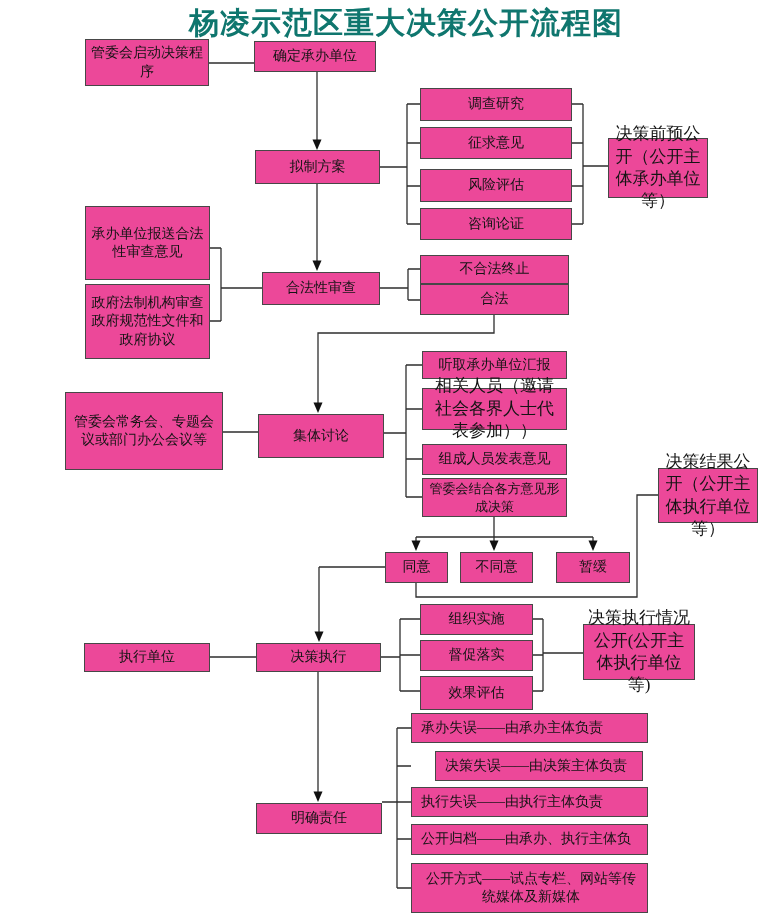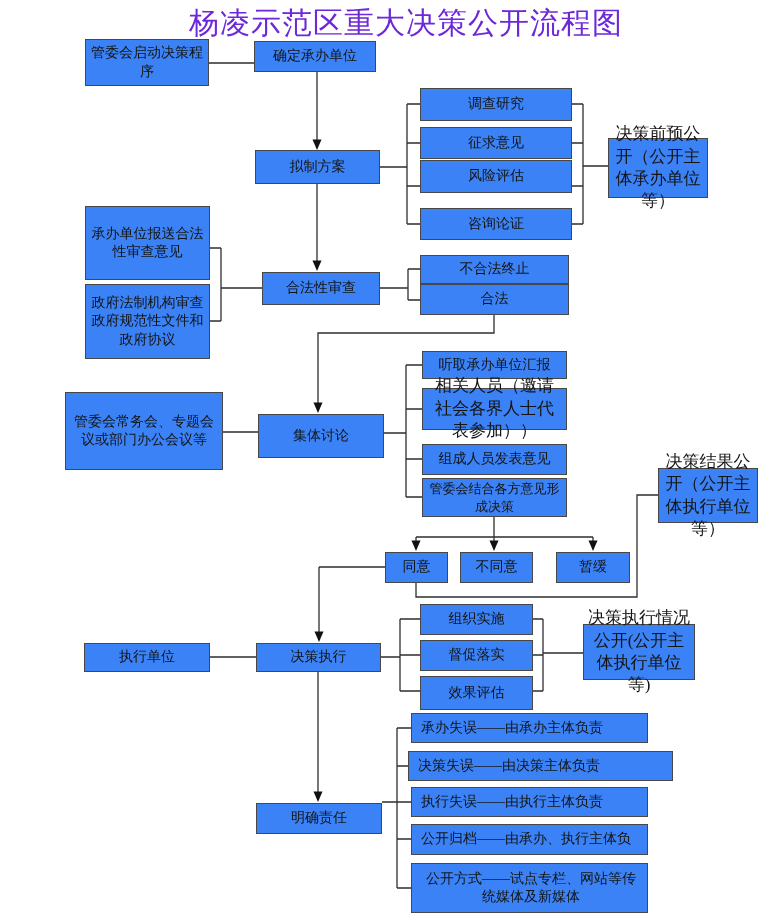--- a/index.html
+++ b/index.html
@@ -6,30 +6,30 @@
   .canvas{
     position:relative;
     width:780px;height:915px;
     background:#ffffff;
     overflow:hidden;
     font-family:"Liberation Serif","DejaVu Serif",serif;
   }
   .page-title{
     position:absolute;left:0;top:3px;width:780px;
     text-align:center;text-indent:32px;
-    font-size:30px;font-weight:normal;color:#6d28d9;
+    font-size:30px;font-weight:bold;color:#0f766e;
     letter-spacing:1px;
     font-family:"Liberation Serif","DejaVu Serif",serif;
   }
   .connector-layer{position:absolute;left:0;top:0;pointer-events:none;}
   .node{
     position:absolute;
     box-sizing:border-box;
     border:1.4px solid #474747;
-    background:#3b82f6;
+    background:#ec4899;
     display:flex;align-items:center;justify-content:center;
     text-align:center;
     font-size:14px;line-height:1.32;color:#141414;
     padding:1px 4px;
   }
   .node.small{font-size:17px;}
   .node.mid{font-size:13px;}
   .node.left{justify-content:flex-start;text-align:center;padding:1px 6px 1px 9px;}
 </style>
 </head>
@@ -73,21 +73,21 @@
       <path d="M318 802 L313.5 791.5 L322.5 791.5 Z"></path>
     </g>
   </svg>
 
   <div class="node" style="left:85px;top:39px;width:124px;height:47px">管委会启动决策程序</div>
   <div class="node" style="left:254px;top:41px;width:122px;height:31px">确定承办单位</div>
 
   <div class="node" style="left:255px;top:150px;width:125px;height:34px">拟制方案</div>
   <div class="node" style="left:420px;top:88px;width:152px;height:33px">调查研究</div>
   <div class="node" style="left:420px;top:127px;width:152px;height:32px">征求意见</div>
-  <div class="node" style="left:420px;top:160px;width:152px;height:33px">风险评估</div>
+  <div class="node" style="left:420px;top:169px;width:152px;height:33px">风险评估</div>
   <div class="node" style="left:420px;top:208px;width:152px;height:32px">咨询论证</div>
   <div class="node small" style="left:608px;top:138px;width:100px;height:60px">决策前预公开（公开主体承办单位等）</div>
 
   <div class="node" style="left:85px;top:206px;width:125px;height:74px">承办单位报送合法性审查意见</div>
   <div class="node" style="left:85px;top:284px;width:125px;height:75px">政府法制机构审查政府规范性文件和政府协议</div>
   <div class="node" style="left:262px;top:272px;width:118px;height:33px">合法性审查</div>
   <div class="node" style="left:420px;top:255px;width:149px;height:29px">不合法终止</div>
   <div class="node" style="left:420px;top:284px;width:149px;height:31px">合法</div>
 
   <div class="node" style="left:65px;top:392px;width:158px;height:78px">管委会常务会、专题会议或部门办公会议等</div>
@@ -104,18 +104,18 @@
 
   <div class="node" style="left:84px;top:643px;width:126px;height:29px">执行单位</div>
   <div class="node" style="left:256px;top:643px;width:125px;height:29px">决策执行</div>
   <div class="node" style="left:420px;top:604px;width:113px;height:31px">组织实施</div>
   <div class="node" style="left:420px;top:640px;width:113px;height:31px">督促落实</div>
   <div class="node" style="left:420px;top:676px;width:113px;height:34px">效果评估</div>
   <div class="node small" style="left:583px;top:624px;width:112px;height:56px">决策执行情况公开(公开主体执行单位等)</div>
 
   <div class="node" style="left:256px;top:803px;width:126px;height:31px">明确责任</div>
   <div class="node left" style="left:411px;top:713px;width:237px;height:30px">承办失误——由承办主体负责</div>
-  <div class="node left" style="left:408px;top:751px;width:265px;height:30px">决策失误——由决策主体负责</div>
+  <div class="node left" style="left:435px;top:751px;width:208px;height:30px">决策失误——由决策主体负责</div>
   <div class="node left" style="left:411px;top:787px;width:237px;height:30px">执行失误——由执行主体负责</div>
   <div class="node left" style="left:411px;top:824px;width:237px;height:31px">公开归档——由承办、执行主体负</div>
   <div class="node left" style="left:411px;top:863px;width:237px;height:50px">公开方式——试点专栏、网站等传统媒体及新媒体</div>
 
 </div>
 
 </body></html>

